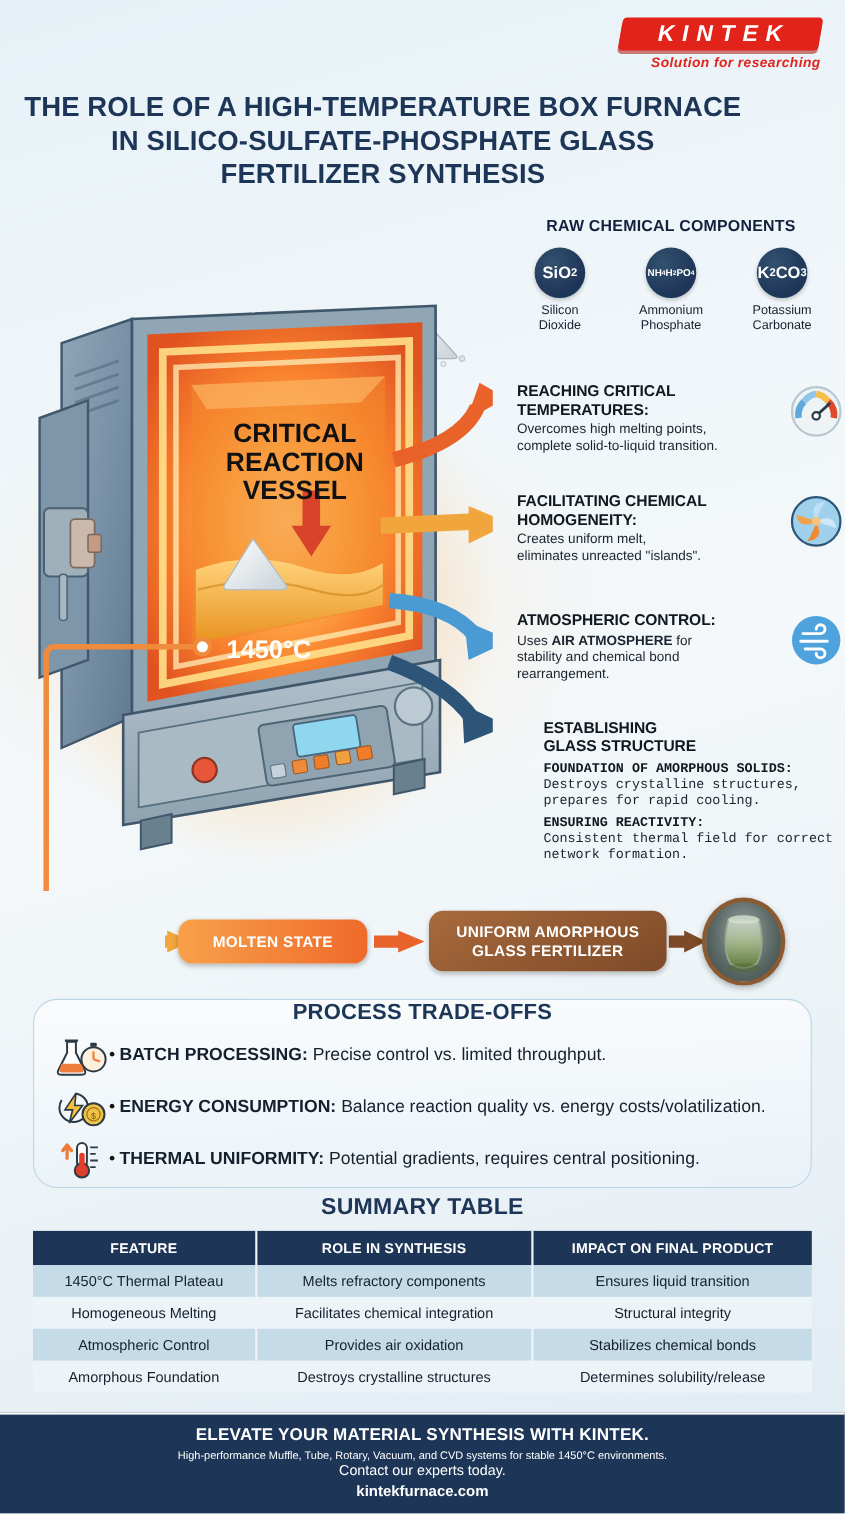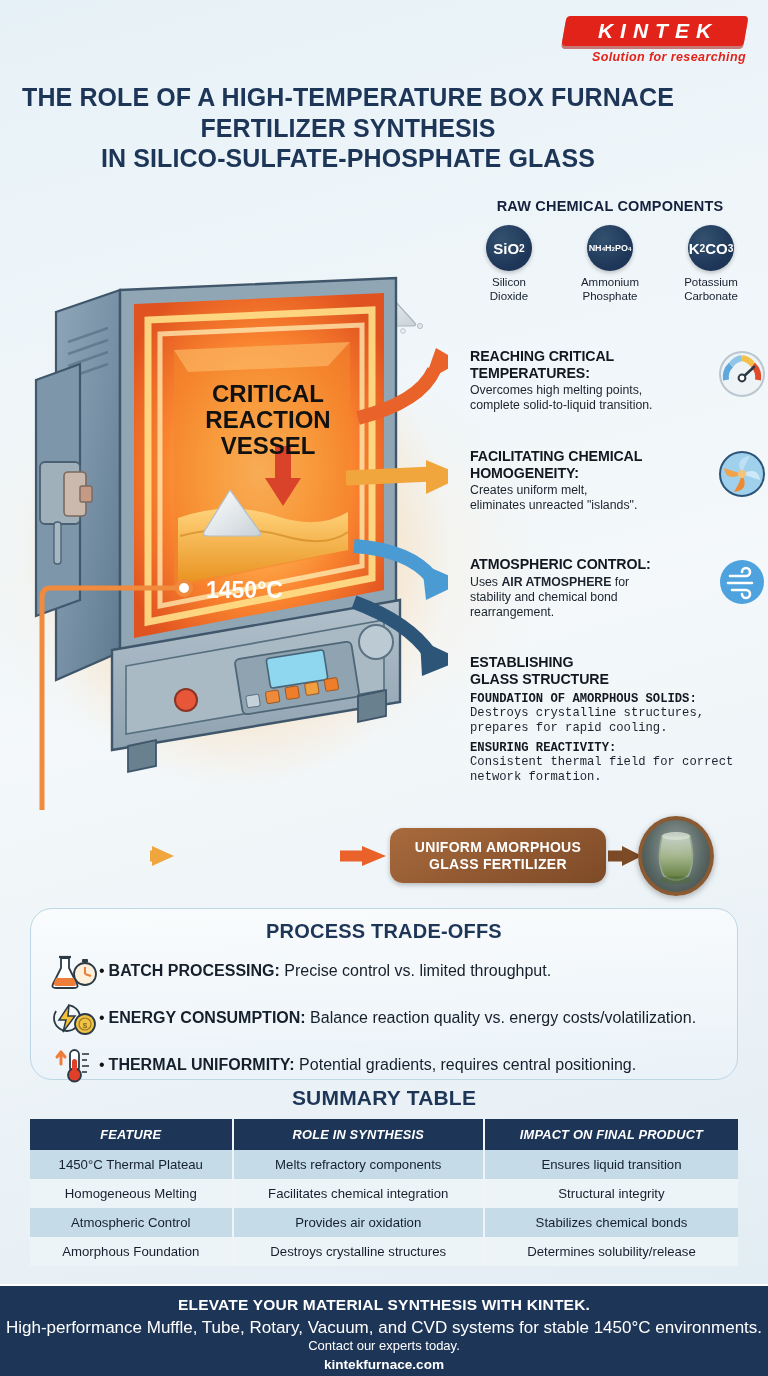--- a/index.html
+++ b/index.html
@@ -70,21 +70,21 @@
   .steps { position:absolute; left:470px; top:348px; width:296px; }
   .step { position:relative; margin-bottom:15px; }
   .step h3 { font-size:14.2px; font-weight:bold; color:#111820; line-height:1.17; letter-spacing:-.1px; }
   .step p { font-size:12.3px; color:#1a232e; line-height:1.24; margin-top:2px; }
   .step .ic {
     position:absolute; right:0; top:2px; width:48px; height:48px; border-radius:50%;
   }
   .step.s1 { height:72px; } .step.s1 h3,.step.s1 p { padding-right:58px; }
   .step.s2 { height:72px; margin-top:28px; } .step.s2 h3,.step.s2 p { padding-right:58px; }
   .step.s3 { height:74px; margin-top:36px; } .step.s3 h3,.step.s3 p { padding-right:58px; }
-  .step.s4 { margin-top:24px; }
+  .step.s4 { margin-top:24px;margin-left:24px; }
   .sub { margin-top:5px;font-family:Liberation Mono, monospace; }
   .sub b { display:block; font-size:12.2px; color:#111820; }
   .sub span { display:block; font-size:12.2px; color:#1a232e; line-height:1.22; }
   b.inline { font-weight:bold; }
 
   
   .flow { position:absolute; left:150px; top:828px; width:618px; height:62px; }
   .pill {
     position:absolute; display:flex; align-items:center; justify-content:center;
     color:#fff; font-weight:bold; text-align:center; border-radius:13px;
@@ -100,73 +100,72 @@
     border:4px solid #8a5a33; box-shadow:0 2px 6px rgba(0,0,0,.3);
     overflow:hidden;
   }
 
   
   .tradeoffs {
     position:absolute; left:30px; top:908px; width:708px; height:172px;
     border:1.6px solid #bcd6e6; border-radius:22px;
     background:linear-gradient(180deg,rgba(255,255,255,.62),rgba(235,244,250,.5));
   }
-  .to-title { text-align:center; font-size:20px; font-weight:bold; color:#1d3557; margin-top:11px; letter-spacing:.2px; }
+  .to-title { text-align:center; font-size:20px; font-weight:bold; color:#1d3557; letter-spacing:.2px; }
   .to-item { display:flex; align-items:center; margin-top:9px; padding-left:16px; }
   .to-ic { width:52px; height:38px; flex:none; }
   .to-text { font-size:16px; color:#15202c; }
   .to-text b { font-weight:bold; }
   .bullet { color:#111; margin-right:4px; }
 
   
   .summary { position:absolute; left:30px; top:1086px; width:708px; }
   .sum-title { text-align:center; font-size:21px; font-weight:bold; color:#1d3557; letter-spacing:.2px; }
   table { width:708px; border-collapse:collapse; margin-top:9px; }
   th {
     background:#1d3557; color:#fff; font-size:12.8px; font-weight:bold;
     padding:8px 4px; text-align:center; border-right:2px solid #eef4f8;
     letter-spacing:.2px;
-    font-style:italic;
   }
   th:last-child { border-right:none; }
   td {
     font-size:13.2px; color:#16202e; text-align:center; padding:7px 4px;
     border-right:2px solid #eef4f8;
   }
   td:last-child { border-right:none; }
   tr.odd td { background:#c5dbe8; }
   tr.even td { background:#edf4f8; }
 
   
   .footer {
     position:absolute; left:0; bottom:0; width:768px; height:92px;
     background:#1d3557; color:#fff; text-align:center; padding-top:10px;
     border-top:2px solid #ffffff;
   }
   .f1t { font-size:15.5px; font-weight:bold; letter-spacing:.2px; }
-  .f2t { font-size:17px; margin-top:4px; }
+  .f2t { font-size:10px; margin-top:4px; }
   .f3t { font-size:13px; }
   .f4t { font-size:13.6px; font-weight:bold; margin-top:4px; }
 </style>
 </head>
 <body>
 
 <div class="page">
 
   <div class="logo">
     <div class="logo-bar">
       <span>KINTEK</span>
     </div>
     <div class="logo-tag">Solution for researching</div>
   </div>
 
   <div class="title">
     <div>THE ROLE OF A HIGH-TEMPERATURE BOX FURNACE</div>
+    <div>IN SILICO-SULFATE-PHOSPHATE GLASS</div>
     <div>FERTILIZER SYNTHESIS</div>
-    <div>IN SILICO-SULFATE-PHOSPHATE GLASS</div>
   </div>
 
   <div class="raw">
     <div class="raw-title">RAW CHEMICAL COMPONENTS</div>
     <div class="raw-row">
       <div class="raw-item">
         <div class="raw-circle f1">SiO<sub>2</sub></div>
         <div class="raw-label">
           <span>Silicon</span><br><span>Dioxide</span>
         </div>
@@ -398,20 +397,21 @@
       </g>
       <g>
         <path d="M190 28 L216 28" stroke="#e8622a" stroke-width="11" fill="none"></path>
         <path d="M212 18 L236 28 L212 38 Z" fill="#e8622a"></path>
       </g>
       <g>
         <path d="M458 28 L476 28" stroke="#7d4a27" stroke-width="11" fill="none"></path>
         <path d="M472 18 L492 28 L472 38 Z" fill="#7d4a27"></path>
       </g>
     </svg>
+    <div class="pill molten">MOLTEN STATE</div>
     <div class="pill uniform">
       <div>
         <span>UNIFORM AMORPHOUS</span><br><span>GLASS FERTILIZER</span>
       </div>
     </div>
     <div class="glassres">
       <svg width="68" height="72" viewBox="0 0 68 72">
         <defs>
           <linearGradient id="gl" x1="0" y1="0" x2="0" y2="1">
             <stop offset="0" stop-color="#cfd9cf" stop-opacity=".85"></stop>

